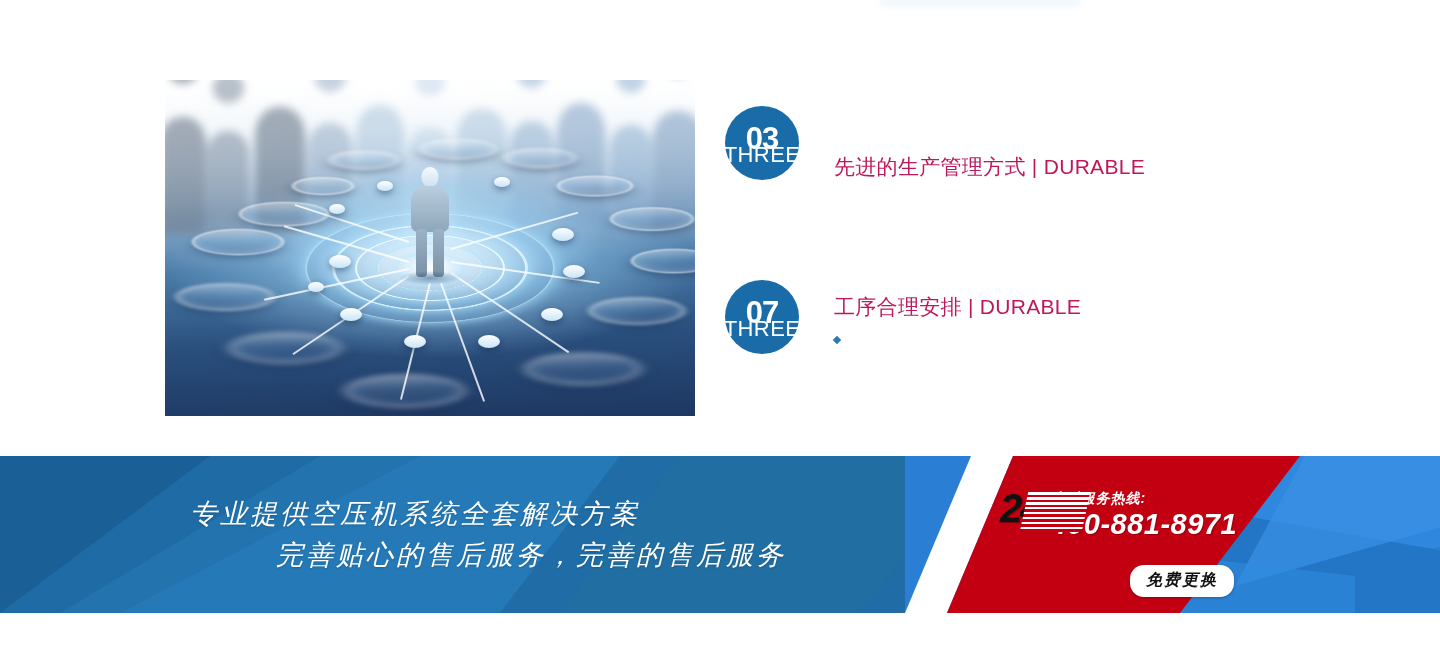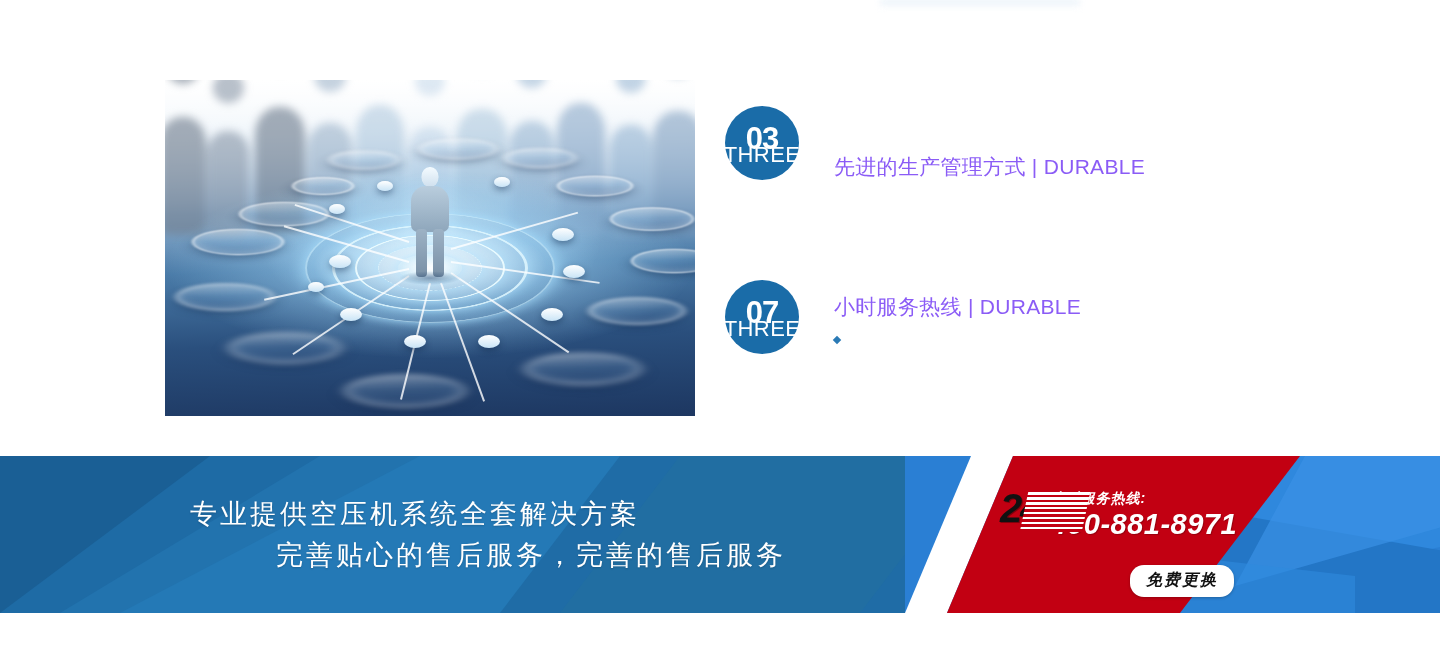--- a/index.html
+++ b/index.html
@@ -124,21 +124,21 @@
     font-size:31px; font-weight:700; line-height:.84; letter-spacing:-1px;
     margin-top:6px;
   }
   .badge .word {
     font-size:22px; font-weight:400; line-height:1; letter-spacing:.4px;
     margin-top:-9px;
   }
 
   .feat-body { margin-left:35px; padding-top:2px; }
   .feat-title {
-    font-size:21px; color:#8b5cf6; font-weight:400;
+    font-size:21px; color:#be185d; font-weight:400;
     letter-spacing:.3px; line-height:1.25; white-space:nowrap;
   }
   .feat-list { margin-top:8px; }
   .feat-item {
     font-size:16px; color:#6e7377; line-height:1.62;
     max-width:405px; letter-spacing:.2px; text-indent:0;
   }
   .feat-item .dia {
     display:inline-block; width:6px; height:6px; background:#2a7ab5;
     transform:rotate(45deg); margin:0 5px 3px 0; vertical-align:middle;
@@ -147,21 +147,21 @@
   
   .banner {
     position:absolute; left:0; top:456px; width:1440px; height:157px;
     overflow:hidden; background:#1e6ba5;
   }
   .banner .facet { position:absolute; }
 
   .bnr-text {
     position:absolute; left:0; top:0; width:960px; height:157px;
     display:flex; flex-direction:column; justify-content:center;
-    padding-left:190px; z-index:6;
+    padding-left:190px; z-index:6;font-style:italic;
   }
   .bnr-line {
     color:#ffffff; font-size:27px; letter-spacing:3px; line-height:1.5;
     white-space:nowrap; text-shadow:0 1px 2px rgba(0,0,0,.18);
   }
   .bnr-line.l2 { padding-left:86px; }
 
   
   .red-wrap {
     position:absolute; left:905px; top:0; width:535px; height:157px; z-index:5;
@@ -301,21 +301,21 @@
         <h3 class="feat-title">先进的生产管理方式 | DURABLE</h3>
       </div>
     </div>
 
     <div class="feat f2">
       <div class="badge">
         <span class="num">07</span>
         <span class="word">THREE</span>
       </div>
       <div class="feat-body">
-        <h3 class="feat-title">小时服务热线 | DURABLE</h3>
+        <h3 class="feat-title">工序合理安排 | DURABLE</h3>
         <div class="feat-list">
           <p class="feat-item">
             <span class="dia"></span>
           </p>
         </div>
       </div>
     </div>
   </section>
 
   <section class="banner">

